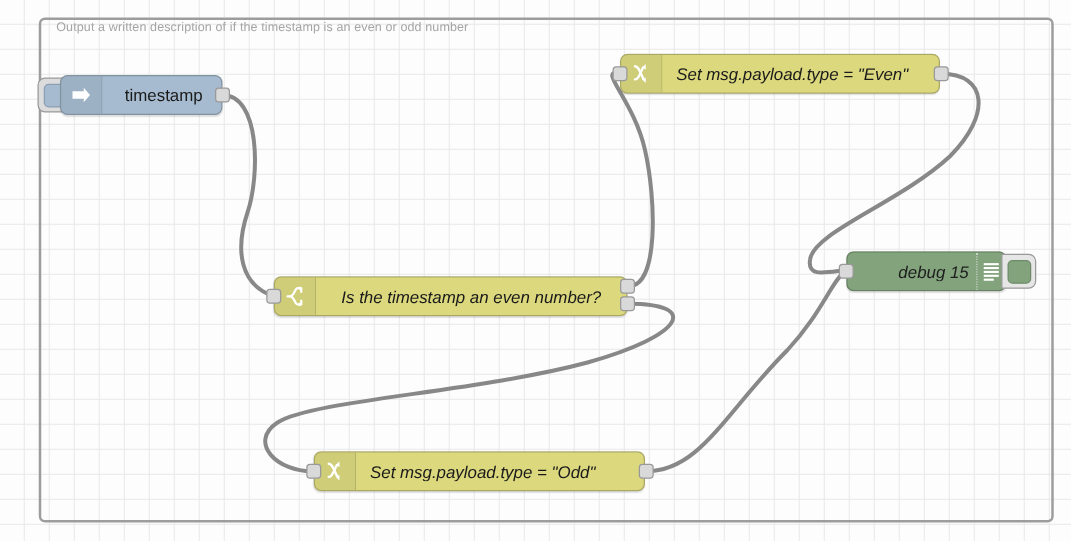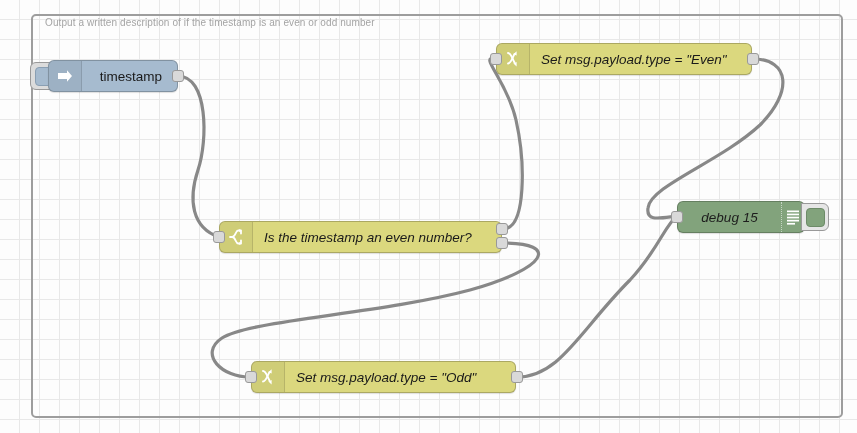--- a/index.html
+++ b/index.html
@@ -123,20 +123,21 @@
     background: #a6bbcf;
     border: 1px solid #8a9fb3;
     border-radius: 4px;
   }
   
   #node-switch {
     left: 219px;
     top: 221px;
     width: 283px;
     background: #dbd87e;
+    text-align: center;
   }
   
   #node-change-even {
     left: 496px;
     top: 43px;
     width: 256px;
     background: #dbd87e;
   }
   
   #node-change-odd {
@@ -148,21 +149,21 @@
   
   #node-debug {
     left: 677px;
     top: 201px;
     width: 128px;
     background: #82a37c;
   }
   #node-debug .label {
     font-style: italic;
     color: #1d1d1d;
-    text-align: center;
+    text-align: right;
     padding: 0 6px;
   }
   .debug-lines {
     width: 22px;
     height: 100%;
     display: flex;
     align-items: center;
     justify-content: center;
     border-left: 1px dotted rgba(255,255,255,0.55);
     flex: 0 0 22px;

